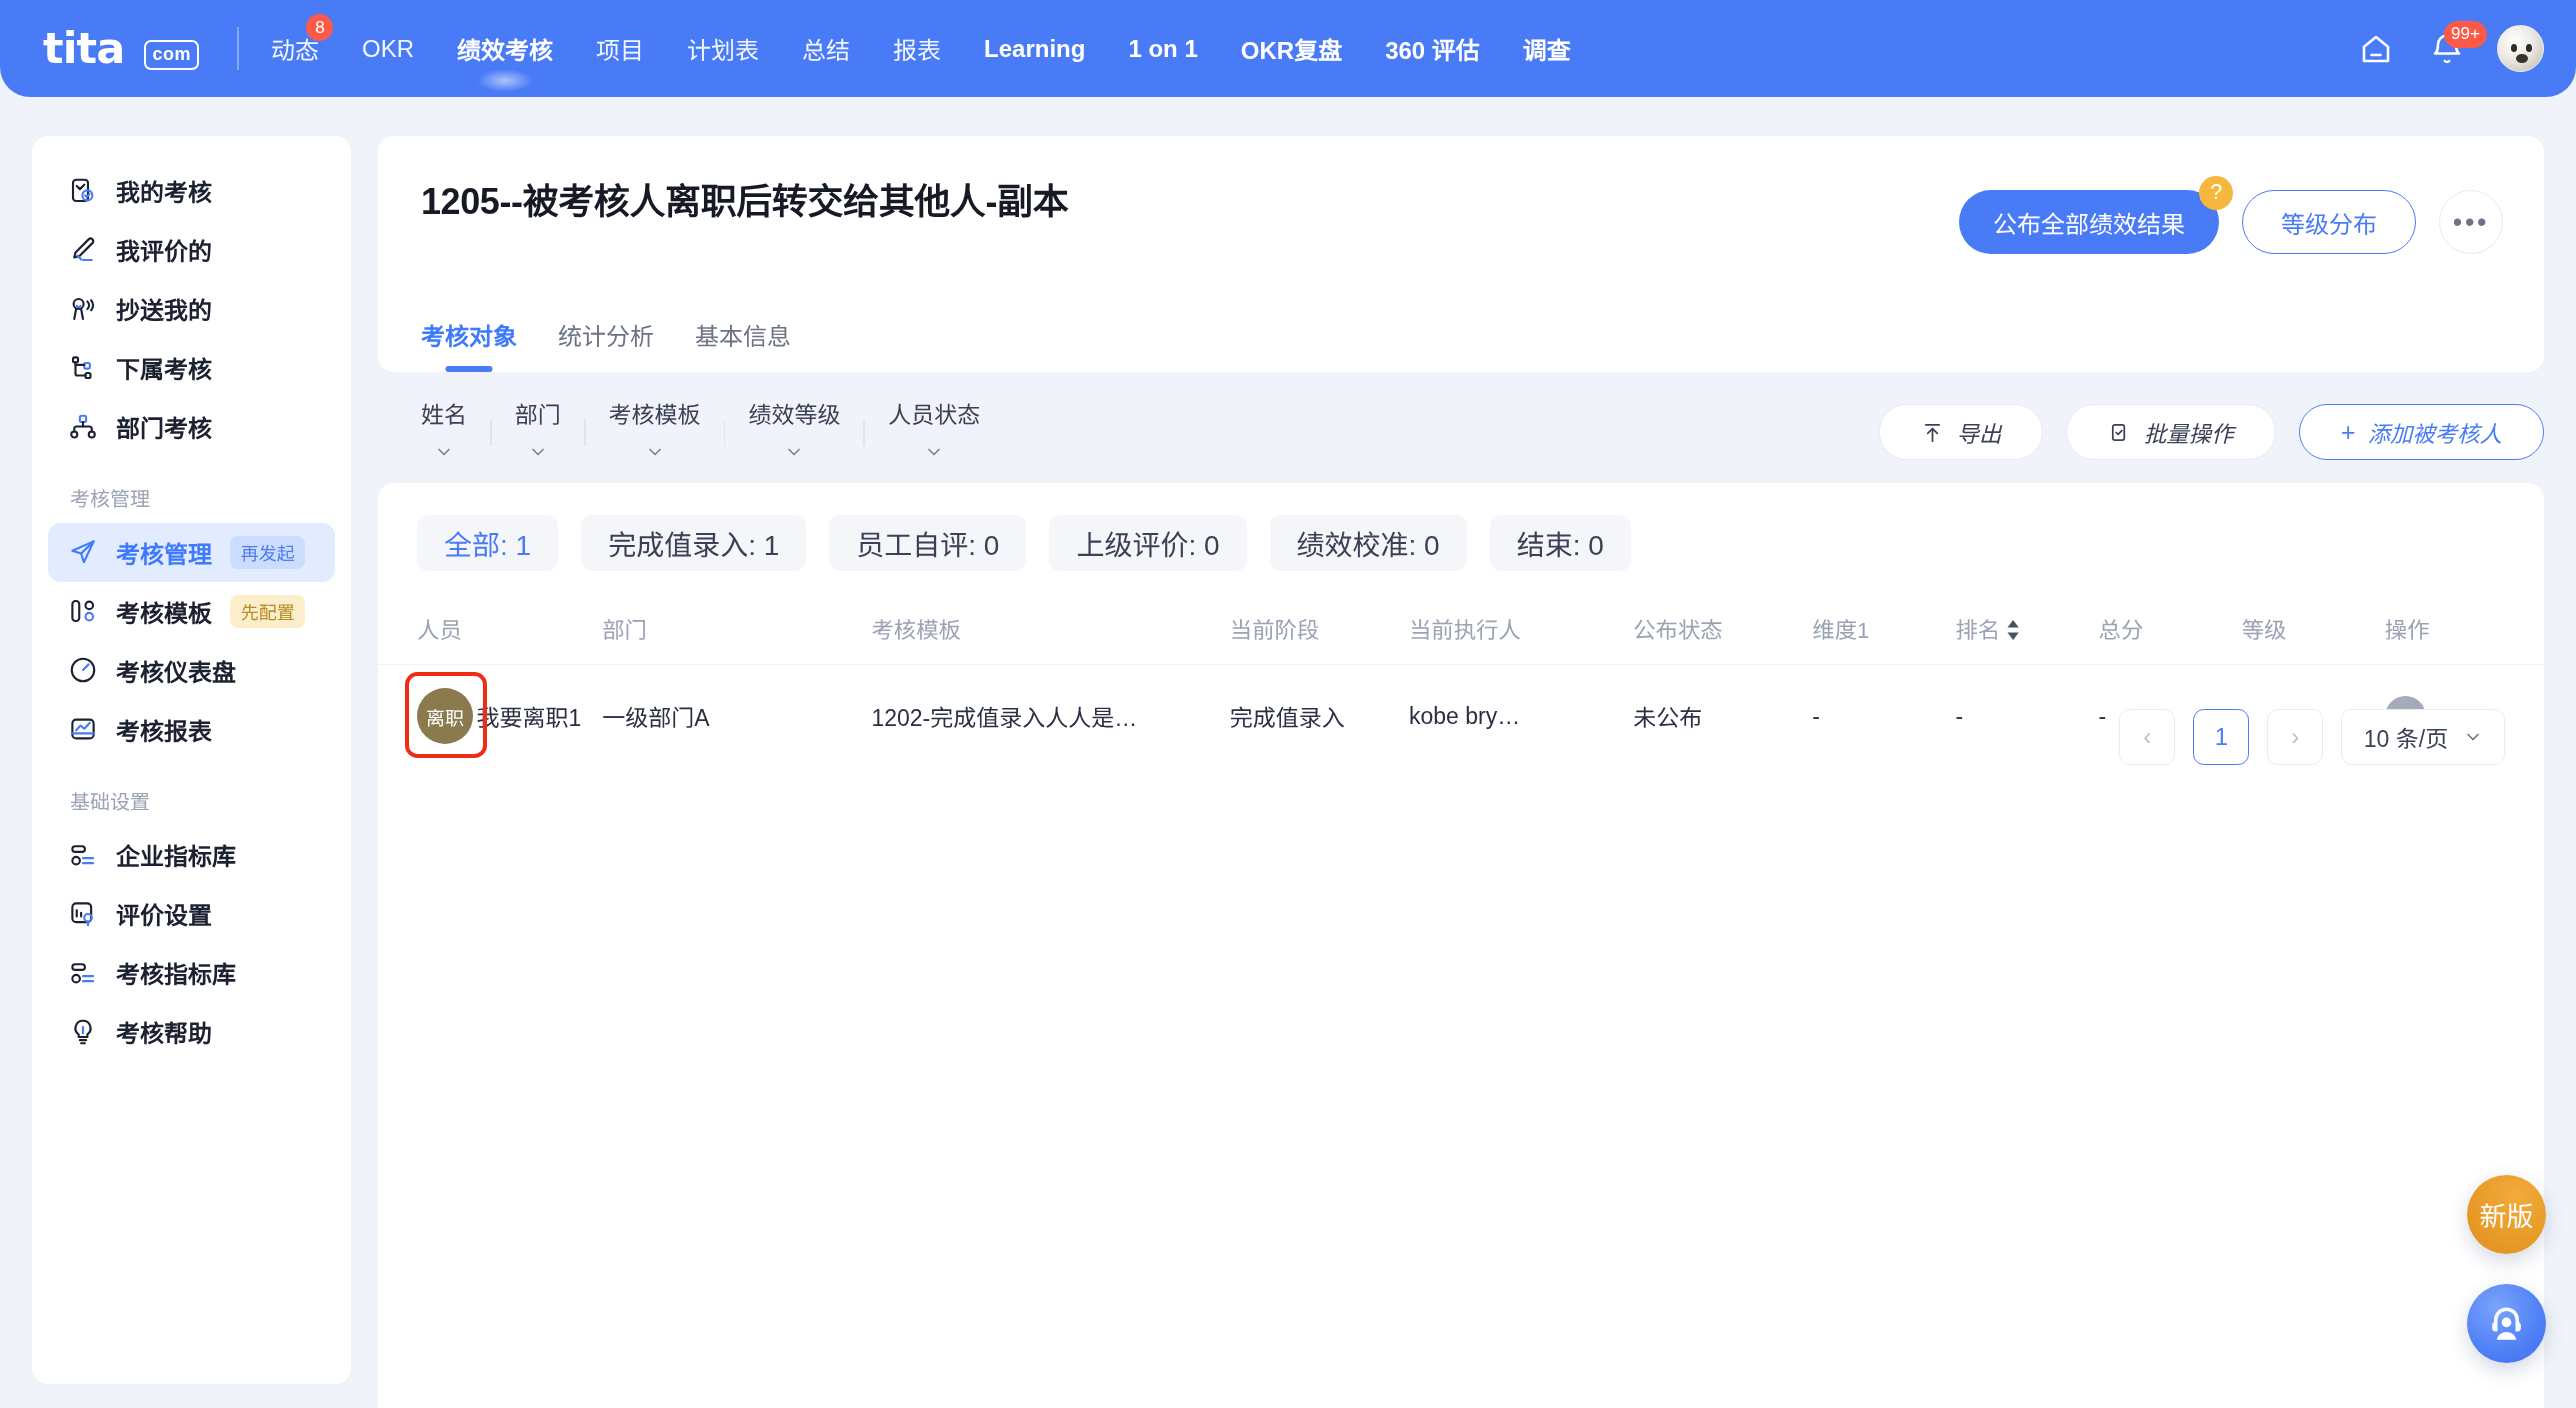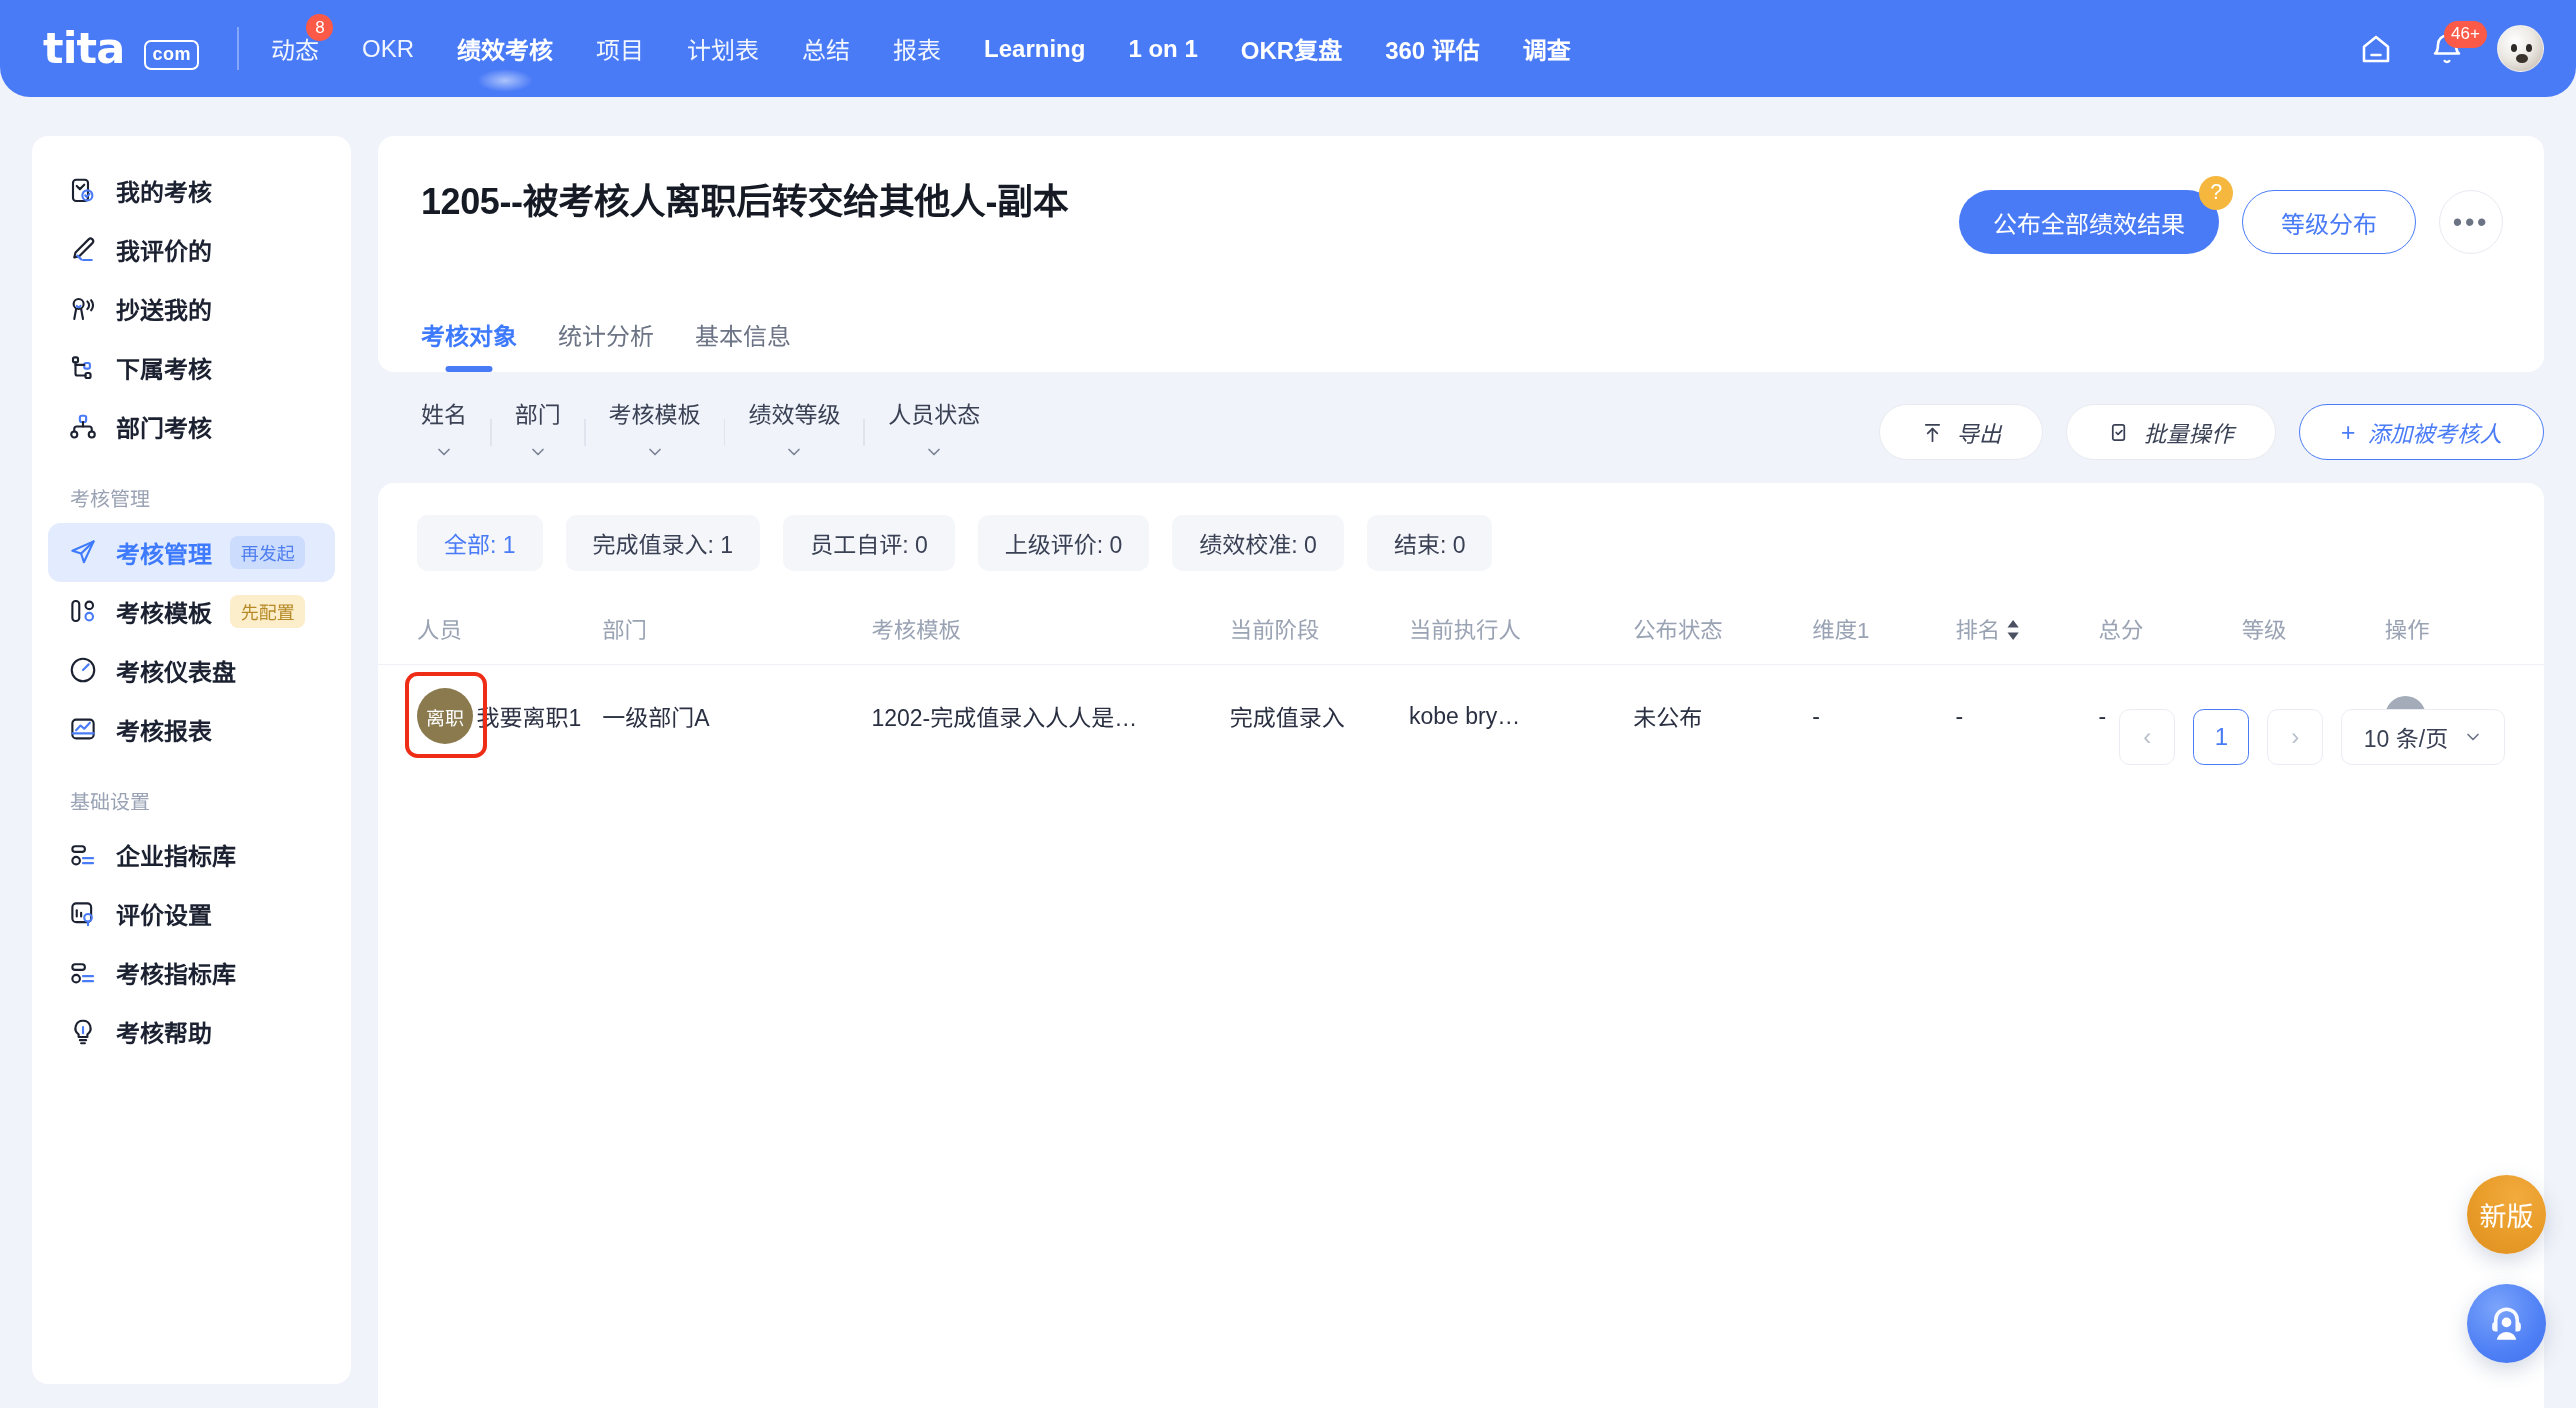--- a/index.html
+++ b/index.html
@@ -184,21 +184,21 @@
   .btn-sm.accent { border-color:#4a7bf7; color:#4a7bf7; }
 
   
   .table-card {
     margin-top: 16px; background: #fff; border-radius: 16px;
     width: 2166px; height: 1021px; position: relative; padding: 32px 0 0 0;
   }
   .chips { display: flex; gap: 23px; padding-left: 39px; }
   .chip {
     height: 56px; padding: 0 27px; border-radius: 10.7px; background: #f4f6fa;
-    display: flex; align-items: center; font-size: 23px; color: #3a4154; cursor: pointer;
+    display: flex; align-items: center; font-size: 28px; color: #3a4154; cursor: pointer;
     white-space: nowrap;
   }
   .chip.active { color: #4a7bf7; }
 
   table { width: 2166px; border-collapse: collapse; margin-top: 25px; table-layout: fixed; }
   th {
     font-size: 22.4px; color: #9aa3b4; font-weight: 400; text-align: left;
     padding: 16px 0 20px 0; border-bottom: 1.8px solid #eef1f6;
   }
   td {
@@ -321,21 +321,21 @@
       <svg width="36" height="36" viewBox="0 0 24 24" fill="none" stroke="#ffffff" stroke-width="1.7" stroke-linecap="round" stroke-linejoin="round">
         <path d="M4 10.5 12 4l8 6.5V20a0 0 0 0 1 0 0H4z"></path>
           <path d="M9 16h6"></path>
       </svg>
     </div>
     <div class="icon-btn">
       <svg width="36" height="36" viewBox="0 0 24 24" fill="none" stroke="#ffffff" stroke-width="1.7" stroke-linecap="round" stroke-linejoin="round">
         <path d="M18 9a6 6 0 1 0-12 0c0 5-2 6-2 6h16s-2-1-2-6"></path>
           <path d="M10.5 20a2 2 0 0 0 3 0"></path>
       </svg>
-      <span class="bell-badge">46+</span>
+      <span class="bell-badge">99+</span>
     </div>
     <div class="avatar-top">
         <span class="avatar-nose"></span>
       </div>
   </div>
 </div>
 
 <div class="body-wrap">
 
   <div class="sidebar">

